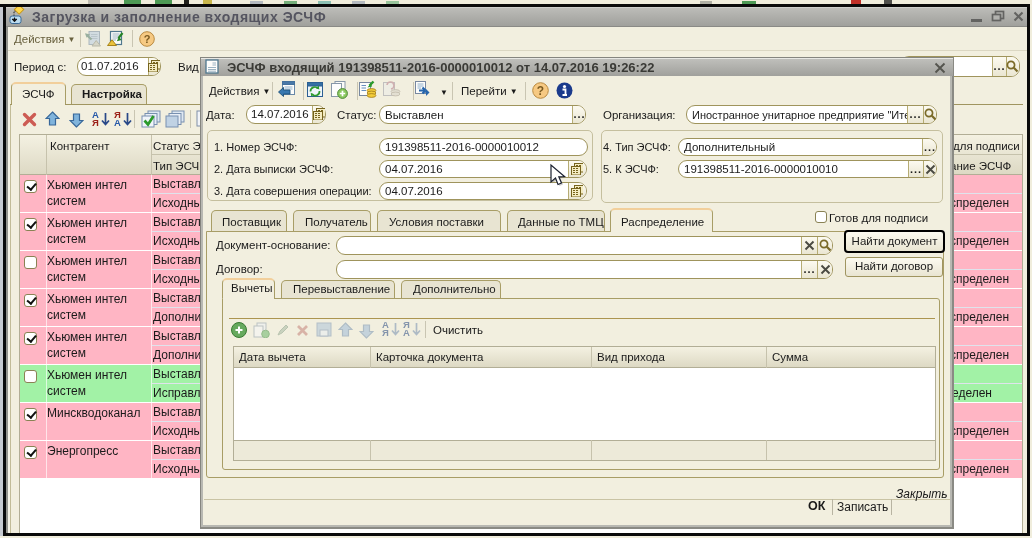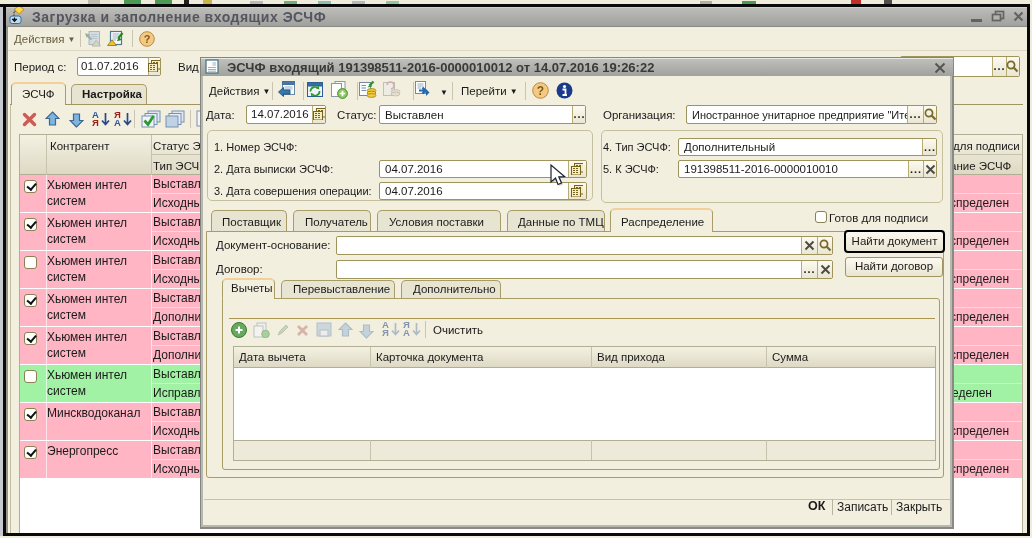--- a/index.html
+++ b/index.html
@@ -2,21 +2,21 @@
 <html><head>
 <meta charset="utf-8">
 <style>
 * { margin:0; padding:0; box-sizing:border-box; }
 html,body { width:1032px; height:538px; overflow:hidden; }
 body { font-family:"Liberation Sans", sans-serif; font-size:11.5px; color:#1a1a1a; background:#f2efdf; }
 #root { position:absolute; top:0; left:0; width:1032px; height:538px; background:#f2efdf; overflow:hidden; }
 .abs { position:absolute; }
 .lbl { position:absolute; white-space:nowrap; line-height:13px; }
 .rt { font-size:12px; }
-.fld { position:absolute; border:1px solid #9f945c; border-radius:2px; background:#fff; overflow:hidden; }
+.fld { position:absolute; border:1px solid #9f945c; border-radius:9px; background:#fff; overflow:hidden; }
 .fb { position:absolute; top:0; bottom:0; background:linear-gradient(#fcfaf0,#eae6d2); border-left:1px solid #b6ac74; text-align:center; }
 .fb b { position:relative; top:2px; letter-spacing:1px; font-size:11px; }
 .ftxt { position:absolute; left:5px; top:3px; white-space:nowrap; font-size:11.5px; }
 .btn3 { position:absolute; background:linear-gradient(#fcfaf0,#e9e5d2); border:1px solid #a09560; border-radius:3px; text-align:center; }
 .sep { position:absolute; width:1px; background:#c9c5b2; }
 .ck { position:absolute; width:13px; height:13px; background:#fff; border:1.5px solid #8a8254; border-radius:3px; }
 .ck.on::before { content:""; position:absolute; left:1.5px; top:2px; width:6.5px; height:3.5px; border-left:2.6px solid #101010; border-bottom:2.6px solid #101010; transform:rotate(-50deg); }
 .tab { position:absolute; background:#e8e4d2; border:1px solid #a89d66; border-bottom:none; border-radius:5px 5px 0 0; text-align:center; }
 .tab.act { background:#f2efdf; border-top:2px solid #f2cf9b; }
 .cal { position:absolute; }
@@ -349,20 +349,23 @@
     </div>
     <svg class="abs" style="left:724px;top:51px;" width="13" height="13">
         <circle cx="5" cy="5" r="3.6" fill="none" stroke="#7a6a28" stroke-width="1.7"></circle>
         <path d="M7.8 7.8 L11.5 11.5" stroke="#7a6a28" stroke-width="2.2"></path>
       </svg>
 
     <div class="abs" style="left:7px;top:73px;width:386px;height:71px;border:1px solid #c5bf9e;border-radius:5px;"></div>
     <div class="abs" style="left:401px;top:73px;width:342px;height:73px;border:1px solid #c5bf9e;border-radius:5px;"></div>
 
     <div class="lbl" style="left:14px;top:84px;font-size:11px;">1. Номер ЭСЧФ:</div>
+    <div class="fld" style="left:179px;top:81px;width:209px;height:18px;">
+        <div class="ftxt" style="top:2px;">191398511-2016-0000010012</div>
+      </div>
     <div class="lbl" style="left:14px;top:106px;font-size:11px;">2. Дата выписки ЭСЧФ:</div>
     <div class="fld" style="left:179px;top:103px;width:208px;height:18px;">
       <div class="ftxt" style="top:2px;">04.07.2016</div>
       <div class="fb" style="left:188px;width:19px;"></div>
     </div>
     <svg class="cal" style="left:371px;top:106px;" width="12" height="12">
         <rect x="3.5" y="0.5" width="9" height="8.5" fill="#f4ecc2" stroke="#76631c"></rect>
         <path d="M5 2.5 H11 M5 4.5 H11 M5 6.5 H11" stroke="#76631c" stroke-width="1" stroke-dasharray="2 1"></path>
         <rect x="0.5" y="3.5" width="9" height="8.5" fill="#f4ecc2" stroke="#76631c"></rect>
         <path d="M2 5.5 H8 M2 7.5 H8 M2 9.5 H8" stroke="#76631c" stroke-width="1" stroke-dasharray="2 1"></path>
@@ -500,16 +503,16 @@
     <div class="abs" style="left:170px;top:383px;width:1px;height:20px;background:#c6c2ac;"></div>
     <div class="abs" style="left:391px;top:383px;width:1px;height:20px;background:#c6c2ac;"></div>
     <div class="abs" style="left:566px;top:383px;width:1px;height:20px;background:#c6c2ac;"></div>
 
     <div class="abs" style="left:4px;top:442px;width:746px;height:1px;background:#c9c3a4;"></div>
 
     <div class="lbl" style="left:608px;top:443px;font-weight:bold;font-size:12.5px;">ОК</div>
     <div class="sep" style="left:632px;top:442px;height:16px;background:#b8b4a2;"></div>
     <div class="lbl rt" style="left:637px;top:444px;">Записать</div>
     <div class="sep" style="left:691px;top:442px;height:16px;background:#b8b4a2;"></div>
-    <div class="lbl rt" style="left:696px;top:444px;">Закрыть</div>
+    <div class="lbl rt" style="left:696px;top:431px;font-style:italic;">Закрыть</div>
   </div>
 
 </div>
 
 </body></html>

